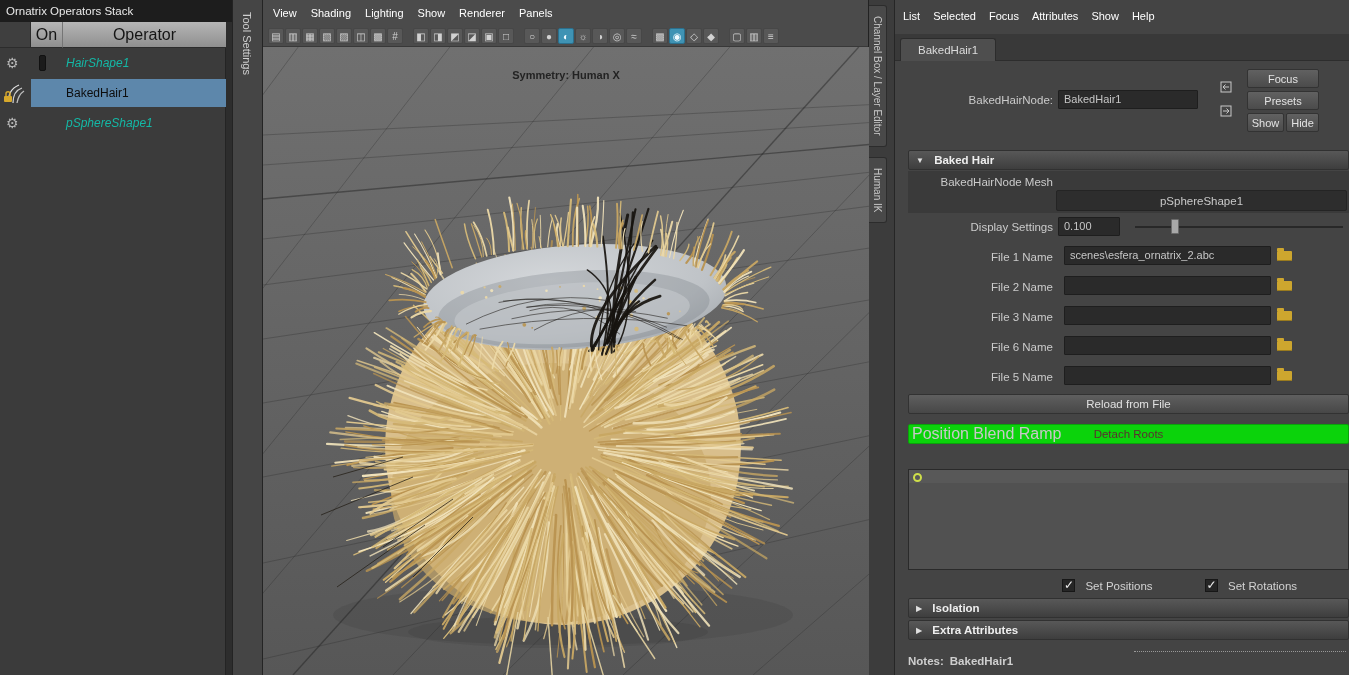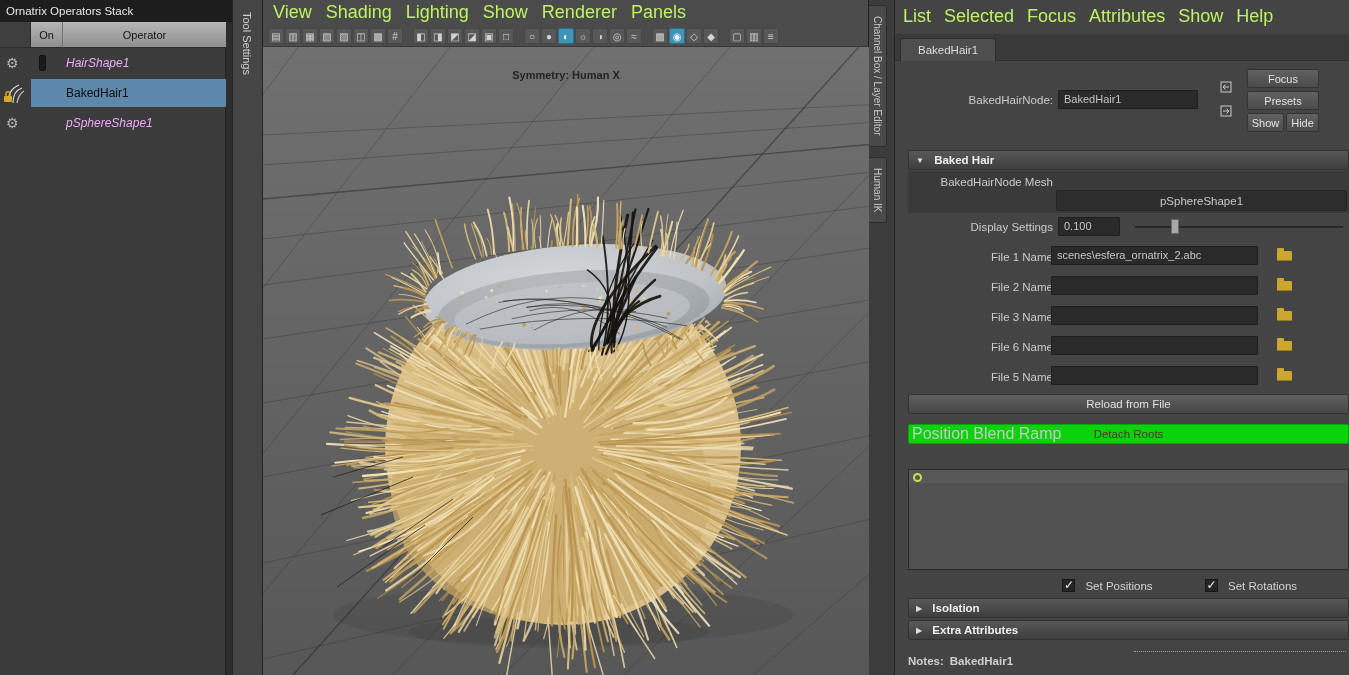--- a/index.html
+++ b/index.html
@@ -3,42 +3,42 @@
 <meta charset="utf-8">
 <style>
   *{box-sizing:border-box;margin:0;padding:0}
   body{background:#2a2a2a;font-family:"Liberation Sans",sans-serif;}
   #root{position:relative;width:1349px;height:675px;overflow:hidden;background:#444;}
 
   
   .lp{position:absolute;left:0;top:0;width:233px;height:675px;background:#3b3b3b;border-right:1px solid #232323}
   .lp-title{height:22px;background:#1d1d1d;color:#e9e9e9;font-size:11.5px;line-height:22px;padding-left:6px}
   .lp-scrollstrip{position:absolute;right:0;top:22px;width:7px;bottom:0;background:#2d2d2d;border-left:1px solid #242424}
-  .lp-h{position:absolute;top:22px;height:26px;background:linear-gradient(#b6b6b6,#8f8f8f);color:#151515;font-size:11px;text-align:center;line-height:26px;border-right:1px solid #757575;border-bottom:1px solid #2c2c2c}
+  .lp-h{position:absolute;top:22px;height:26px;background:linear-gradient(#b6b6b6,#8f8f8f);color:#151515;font-size:16px;text-align:center;line-height:26px;border-right:1px solid #757575;border-bottom:1px solid #2c2c2c}
   .lp-h-icon{left:0;width:31px;background:#3f3f3f;border-right:1px solid #2c2c2c}
   .lp-h-on{left:31px;width:32px}
   .lp-h-op{left:63px;width:163px;border-right:none}
   .lp-row{position:absolute;left:0;width:226px;height:30px}
   .gear{position:absolute;left:6px;top:0;line-height:30px;font-size:14px;color:#b5b5b5}
   .guide-chip{position:absolute;left:39px;top:7px;width:7px;height:16px;background:#1b1b1b;border-radius:2px;border:1px solid #111}
   .hairlock{position:absolute;left:2px;top:3px}
   .lp-row .hl{display:none}
   .lp-row.selected .hl{display:block;position:absolute;left:31px;right:0;top:1px;bottom:1px;background:#5d87ab}
-  .op-name{position:absolute;left:66px;line-height:30px;font-size:12px;color:#f0abfc;font-style:italic;z-index:1}
+  .op-name{position:absolute;left:66px;line-height:30px;font-size:12px;color:#14b8a6;font-style:italic;z-index:1}
   .lp-row.selected .op-name{color:#0d0d0d;font-style:normal}
 
   
   .tool-strip{position:absolute;left:233px;top:0;width:30px;height:675px;background:#454545;border-right:1px solid #242424}
   .vtab{writing-mode:vertical-rl;font-size:11px;color:#cfcfcf}
   .tool-strip .vtab{margin:12px 0 0 8px}
 
   
   .vp{position:absolute;left:263px;top:0;width:606px;height:675px;background:#4b4b4b;border-right:1px solid #222}
   .vp-menubar{display:flex;align-items:center;height:25px;padding-left:10px;gap:14px;background:#4b4b4b}
-  .menu-item{font-size:18px;color:#bef264}
+  .menu-item{font-size:11px;color:#ffffff}
   .vp-toolbar{display:flex;align-items:center;height:22px;background:#4b4b4b;border-bottom:1px solid #383838;padding-left:5px;gap:1px}
   .tb-icon{flex:0 0 auto;width:16px;height:16px;line-height:15px;text-align:center;font-size:10px;color:#d2d2d2;background:#585858;border:1px solid #474747;border-radius:2px}
   .tb-icon.tb-gap{margin-left:9px}
   .tb-icon.active{background:#3f93b4;border-color:#2a6f8d;color:#f2fbff}
   .vp-canvas{position:absolute;left:0;top:47px;width:606px;height:628px;overflow:hidden}
   .symmetry{position:absolute;left:0;right:0;top:22px;text-align:center;font-size:11px;font-weight:bold;color:#232323}
 
   
   .right-strip{position:absolute;left:869px;top:0;width:26px;height:675px;background:#3c3c3c;border-right:1px solid #262626;display:flex;flex-direction:column;gap:10px;padding-top:5px;align-items:flex-start}
   .rtab{background:#494949;border:1px solid #2c2c2c;border-left:none;border-radius:0 3px 3px 0;padding:10px 3px;color:#c9c9c9;font-size:10px}
@@ -54,21 +54,21 @@
   .sq-btn{position:absolute;width:18px;height:18px;background:transparent;border:none;padding:2px}
   .sec{position:absolute;left:13px;right:0;height:20px;background:linear-gradient(#585858,#3e3e3e);border:1px solid #313131;border-radius:2px;color:#eee;font-weight:bold;font-size:11.5px;line-height:18px}
   .sec .arr{display:inline-block;margin:0 7px;font-size:8px;vertical-align:1px;color:#e0e0e0;font-weight:normal}
   .dist-band{position:absolute;left:13px;right:0;top:171px;height:42px;background:#3a3a3a}
   .wide-dark-btn{position:absolute;left:161px;right:2px;top:190px;height:21px;background:#2d2d2d;border:1px solid #242424;border-radius:2px;color:#c9c9c9;font-size:11.5px;font-family:inherit}
   .slider-track{position:absolute;left:240px;right:6px;top:226px;height:2px;background:#282828}
   .slider-handle{position:absolute;left:276px;top:219px;width:8px;height:15px;background:#a8a8a8;border:1px solid #6b6b6b;border-radius:1px}
   .file-rows{position:absolute;left:0;top:244px;right:0}
   .file-row{position:relative;height:30px}
   .f-label{top:5px}
-  .f-field{left:156px;top:2px;width:207px}
+  .f-field{left:169px;top:2px;width:207px}
   .folder-btn{position:absolute;left:382px;top:4px;width:20px;height:16px;background:transparent;border:none;padding:0;text-align:left}
   .folder{display:inline-block;width:15px;height:10px;background:#cda62e;border-radius:1px;position:relative;box-shadow:inset 0 -1px 0 #9a7b1e}
   .folder::before{content:"";position:absolute;top:-3px;left:0;width:7px;height:3px;background:#cda62e;border-radius:1px 1px 0 0}
   .wide-btn{position:absolute;left:13px;right:0;height:20px;background:linear-gradient(#5f5f5f,#474747);border:1px solid #323232;border-radius:2px;color:#e0e0e0;font-size:11.5px;font-family:inherit}
   .detach-btn{position:absolute;left:13px;right:0;height:20px;background:#0bd30b;border:1px solid #0aa30a;border-radius:2px;color:#5a3030;font-size:11.5px;font-family:inherit}
   .ramp-label{position:absolute;left:17px;top:425px;font-size:16px;color:#c8c8c8}
   .ramp{position:absolute;left:13px;right:0;top:469px;height:101px;background:#515151;border:1px solid #2a2a2a}
   .ramp::before{content:"";position:absolute;left:0;right:0;top:0;height:13px;background:#585858}
   .ramp-marker{position:absolute;left:4px;top:3px;width:9px;height:9px;border:2px solid #cfdf4a;border-radius:50%}
   .cb-row{position:absolute;left:167px;top:576px;display:flex;gap:52px}

